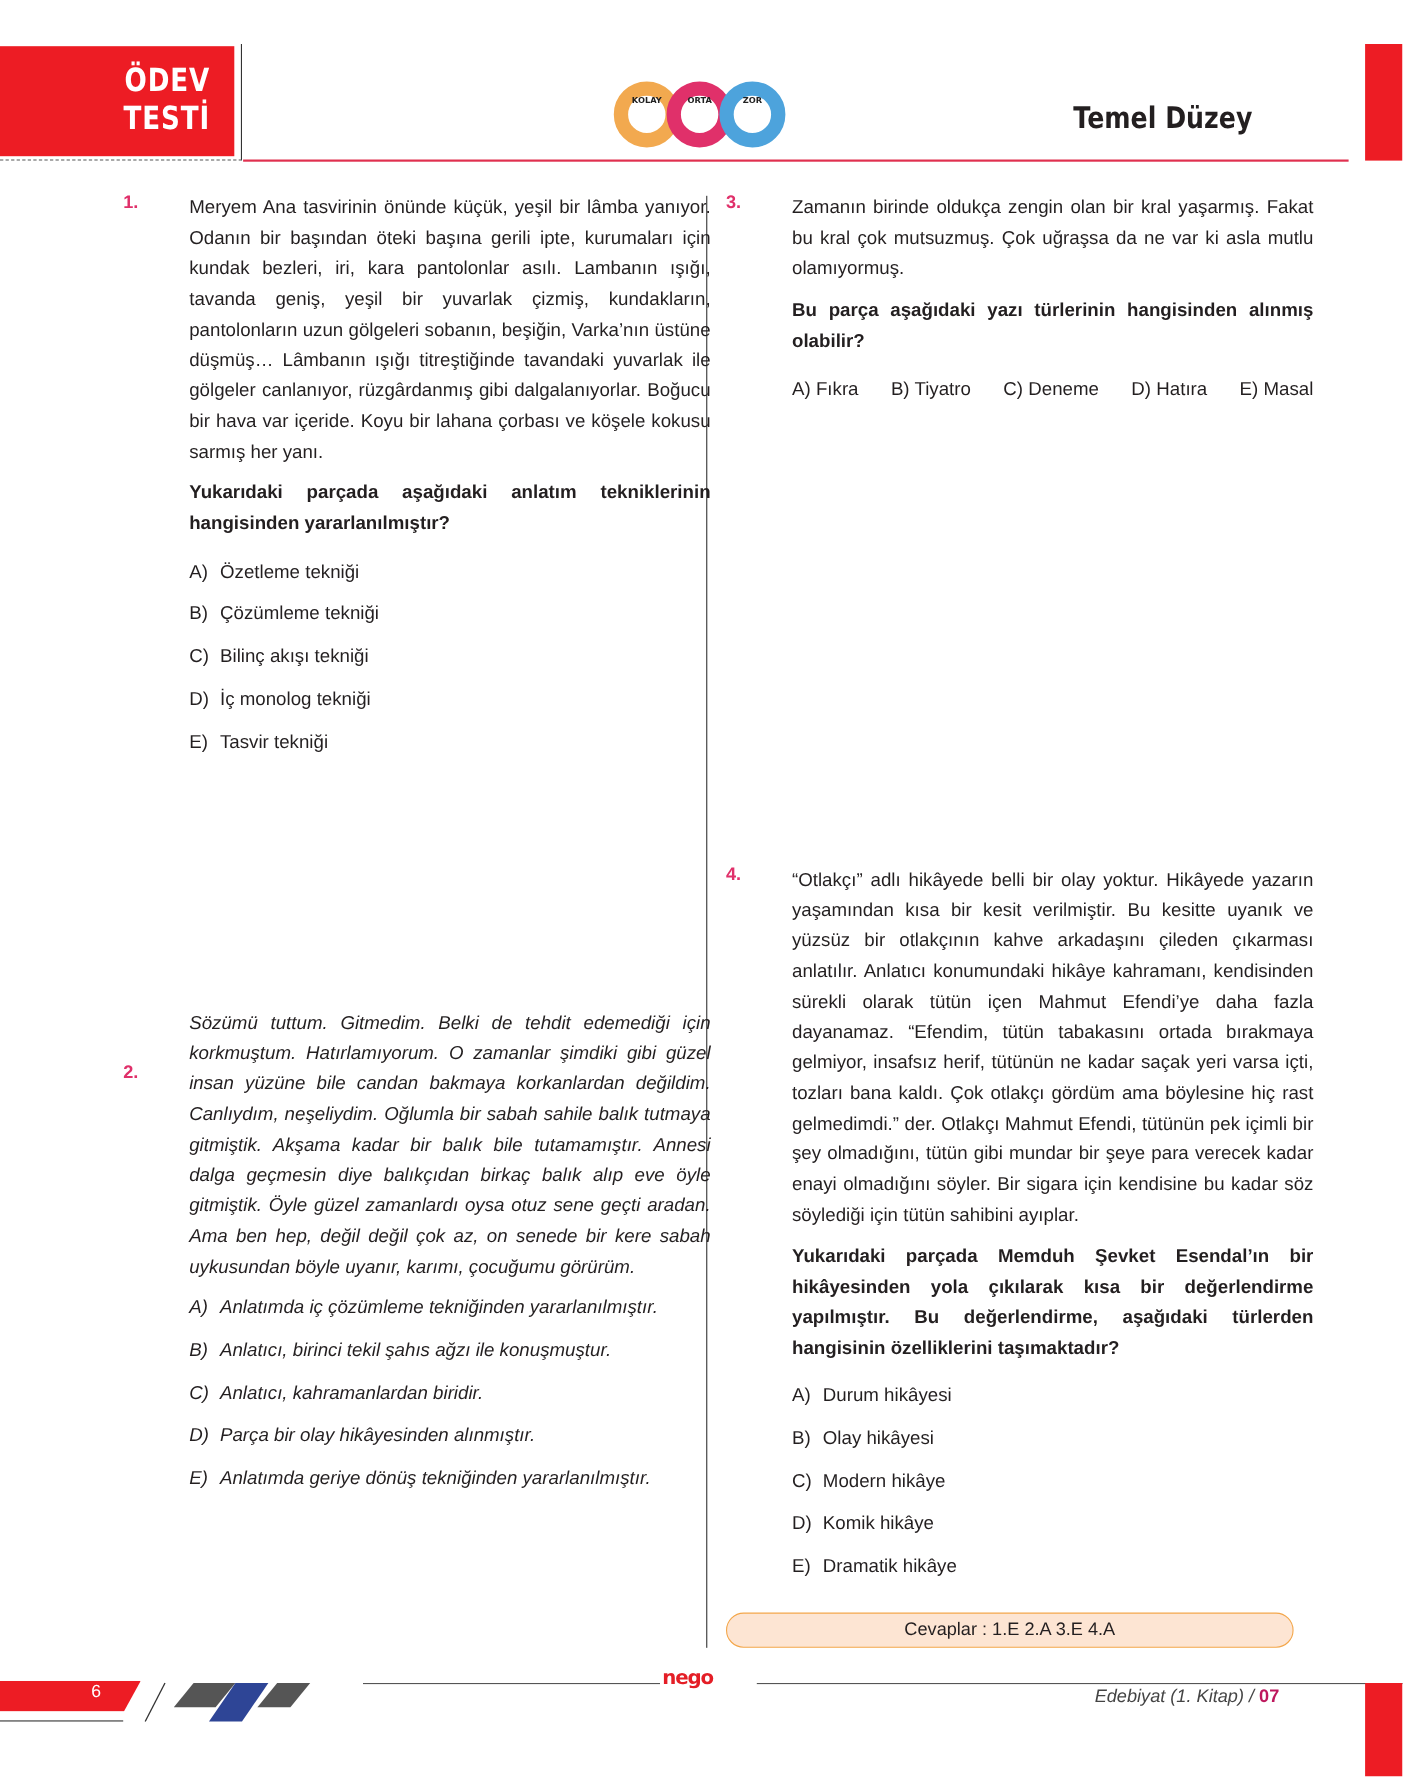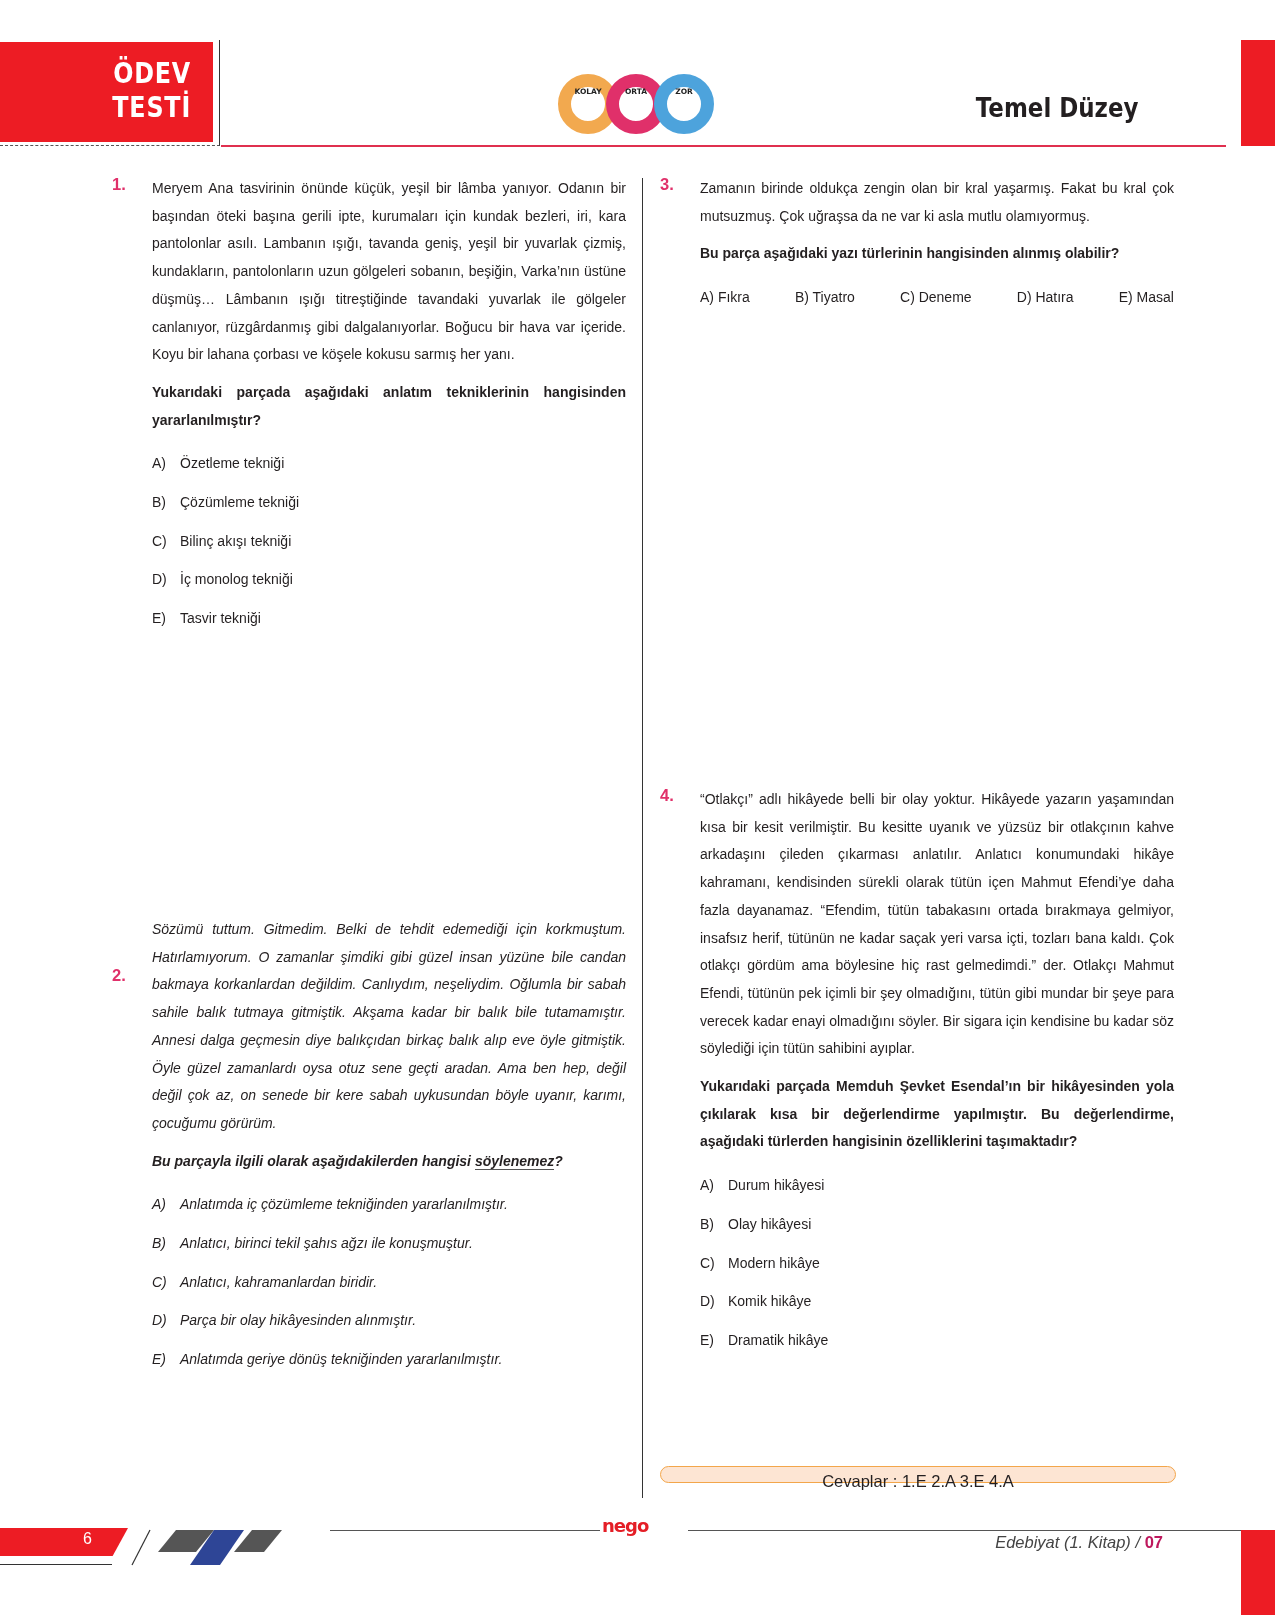--- a/index.html
+++ b/index.html
@@ -18,30 +18,30 @@
   .level { position:absolute; right:136px; top:92px; font-size:27px; font-weight:bold; color:#231f20;
            font-family:"DejaVu Sans", sans-serif; transform:scaleX(0.85); transform-origin:right top; }
 
   .rings { position:absolute; left:558px; top:74px; width:170px; height:64px; }
   .ring { position:absolute; top:0; width:60px; height:60px; border-radius:50%; box-sizing:border-box;
           border-width:13px; border-style:solid; background:#fff; display:flex; align-items:flex-start; justify-content:center; }
   .ring span { font-size:7.5px; font-weight:bold; color:#222; font-family:"DejaVu Sans", sans-serif; }
 
   
   .divider { position:absolute; left:642px; top:178px; width:1.2px; height:1320px; background:#333; }
-  .q { position:absolute; font-size:14px; line-height:27.7px; }
+  .q { position:absolute; font-size:17px; line-height:27.7px;margin-left:20px; }
   .qnum { position:absolute; color:#e0306a; font-weight:bold; font-size:16.5px; }
   .para { margin:0 0 10px 0; text-align:justify; }
   .stem { font-weight:bold; text-align:justify; margin:0 0 16px 0; }
   .opt { display:flex; margin-bottom:11px; }
   .opt .l { width:28px; }
   .u { border-bottom:1.5px solid #555; }
   .inline-opts { display:flex; justify-content:space-between; }
 
-  .answer { position:absolute; left:660px; top:1466px; width:516px; height:17px; box-sizing:border-box;
+  .answer { position:absolute; left:660px; top:1466px; width:516px; height:32px; box-sizing:border-box;
             border:1.5px solid #f3a64a; border-radius:16px; background:#fde5d3; text-align:center;
             font-size:16.5px; line-height:29px; }
 
   
   .foot-line { position:absolute; left:330px; top:1530px; width:270px; height:1px; background:#555; }
   .foot-line2 { position:absolute; left:688px; top:1530px; width:588px; height:1px; background:#555; }
   .foot-red { position:absolute; left:0; top:1528px; width:128px; height:28px; background:#ed1c24;
               clip-path:polygon(0 0,100% 0,88% 100%,0 100%); }
   .page-num { position:absolute; left:83px; top:1530px; color:#fff; font-size:16px; }
   .foot-base { position:absolute; left:0; top:1564px; width:112px; height:1px; background:#333; }
@@ -103,21 +103,20 @@
     </div>
   <div class="opt">
       <span class="l">E)</span>
       <span>Tasvir tekniği</span>
     </div>
 </div>
 
 <div class="qnum" style="left:112px;top:966px;">2.</div>
 <div class="q" style="left:152px;top:916px;width:474px;font-style:italic;">
   <p class="para">Sözümü tuttum. Gitmedim. Belki de tehdit edemediği için korkmuştum. Hatırlamıyorum. O zamanlar şimdiki gibi güzel insan yüzüne bile candan bakmaya korkanlardan değildim. Canlıydım, neşeliydim. Oğlumla bir sabah sahile balık tutmaya gitmiştik. Akşama kadar bir balık bile tutamamıştır. Annesi dalga geçmesin diye balıkçıdan birkaç balık alıp eve öyle gitmiştik. Öyle güzel zamanlardı oysa otuz sene geçti aradan. Ama ben hep, değil değil çok az, on senede bir kere sabah uykusundan böyle uyanır, karımı, çocuğumu görürüm.</p>
-  <p class="stem"><span>Bu parçayla ilgili olarak aşağıdakilerden hangisi </span><span class="u">söylenemez</span><span>?</span></p>
   <div class="opt">
       <span class="l">A)</span>
       <span>Anlatımda iç çözümleme tekniğinden yararlanılmıştır.</span>
     </div>
   <div class="opt">
       <span class="l">B)</span>
       <span>Anlatıcı, birinci tekil şahıs ağzı ile konuşmuştur.</span>
     </div>
   <div class="opt">
       <span class="l">C)</span>

